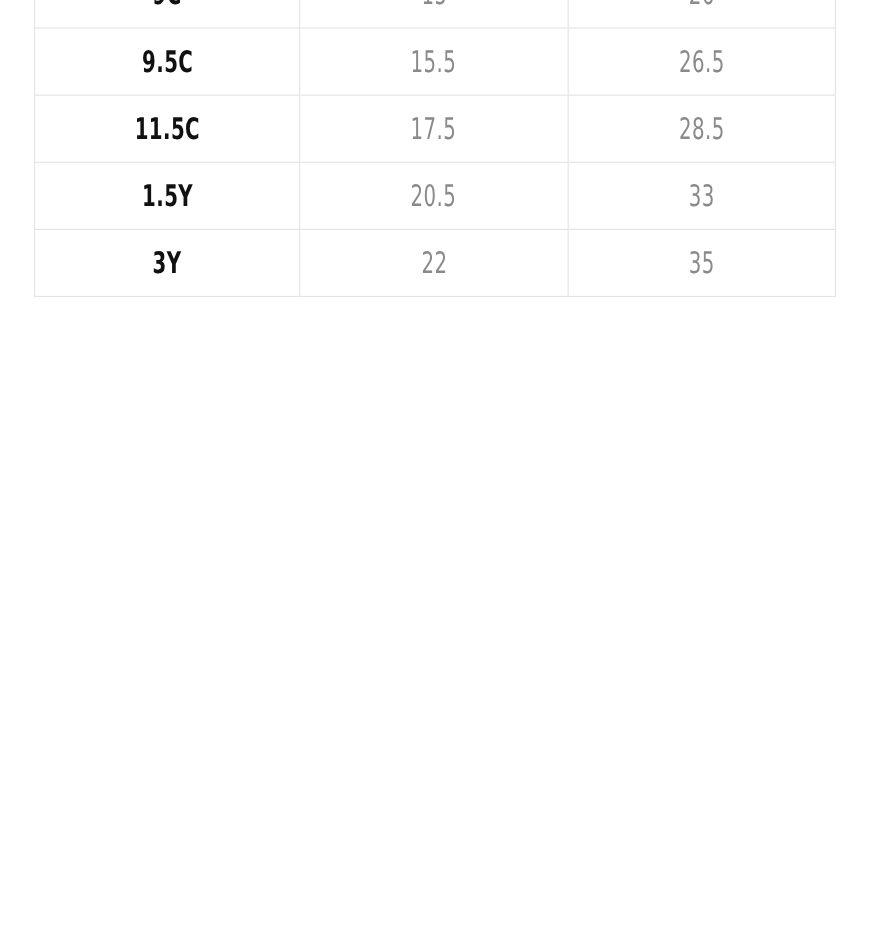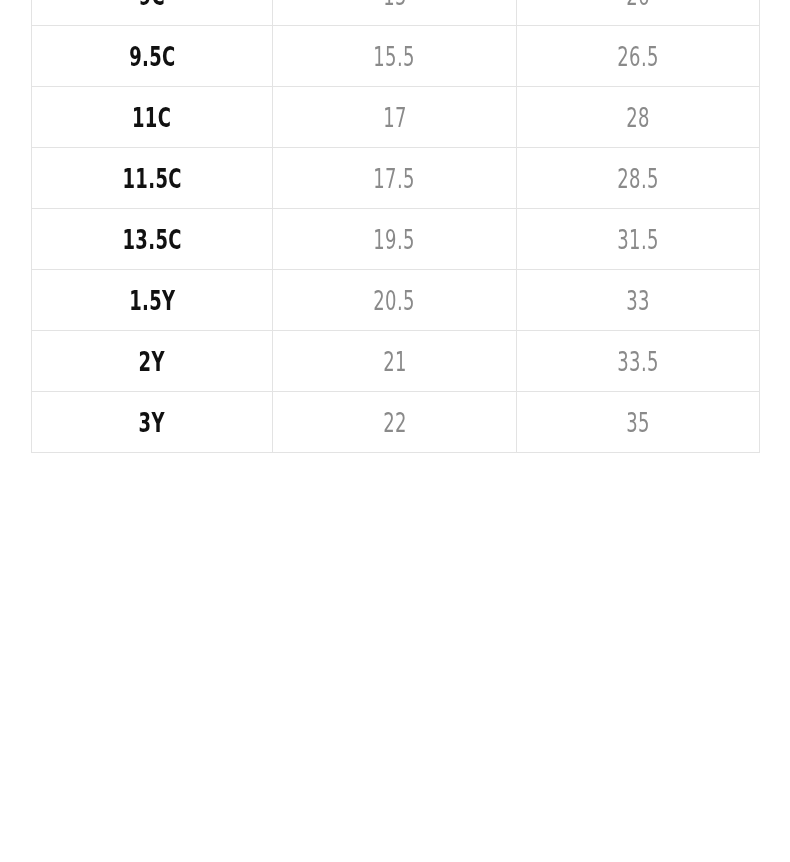--- a/index.html
+++ b/index.html
@@ -78,43 +78,28 @@
             <td><span class="cell-size">9C</span></td>
             <td><span class="cell-num">15</span></td>
             <td><span class="cell-num">26</span></td>
           </tr>
           <tr>
             <td><span class="cell-size">9.5C</span></td>
             <td><span class="cell-num">15.5</span></td>
             <td><span class="cell-num">26.5</span></td>
           </tr>
           <tr>
-            <td><span class="cell-size">11C</span></td>
-            <td><span class="cell-num">17</span></td>
-            <td><span class="cell-num">28</span></td>
-          </tr>
-          <tr>
             <td><span class="cell-size">11.5C</span></td>
             <td><span class="cell-num">17.5</span></td>
             <td><span class="cell-num">28.5</span></td>
           </tr>
           <tr>
-            <td><span class="cell-size">13.5C</span></td>
-            <td><span class="cell-num">19.5</span></td>
-            <td><span class="cell-num">31.5</span></td>
-          </tr>
-          <tr>
             <td><span class="cell-size">1.5Y</span></td>
             <td><span class="cell-num">20.5</span></td>
             <td><span class="cell-num">33</span></td>
-          </tr>
-          <tr>
-            <td><span class="cell-size">2Y</span></td>
-            <td><span class="cell-num">21</span></td>
-            <td><span class="cell-num">33.5</span></td>
           </tr>
           <tr>
             <td><span class="cell-size">3Y</span></td>
             <td><span class="cell-num">22</span></td>
             <td><span class="cell-num">35</span></td>
           </tr>
         </tbody>
     </table>
   </div>
 </div>

